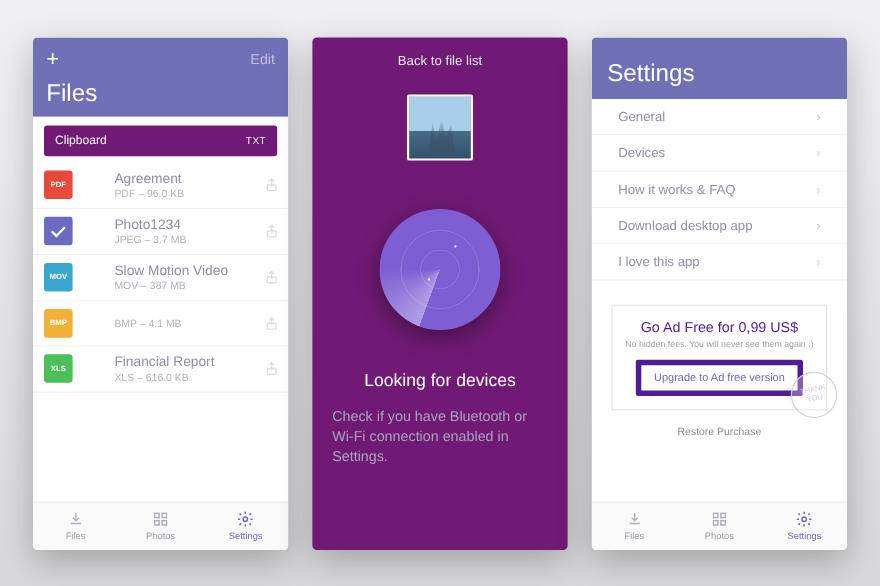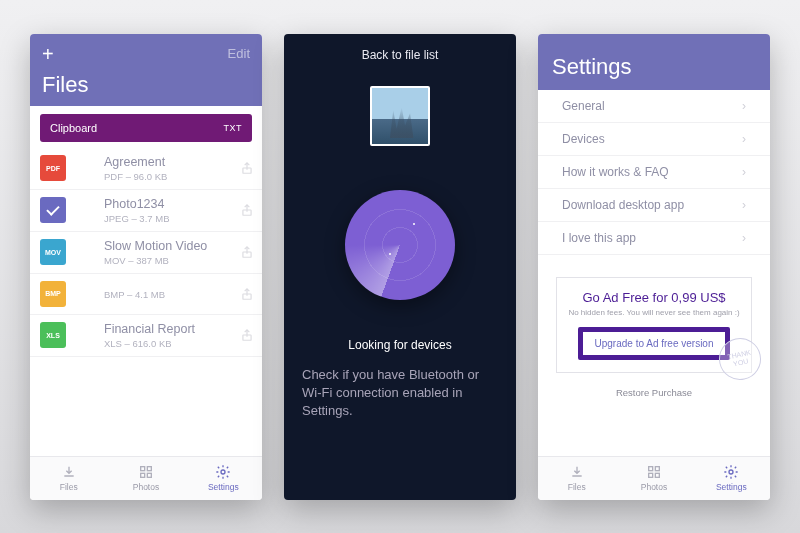--- a/index.html
+++ b/index.html
@@ -40,21 +40,21 @@
   .fmeta { color:#b2b2bf; font-size:9.5px; margin-top:1px; }
   .share { width:14px; height:16px; flex-shrink:0; opacity:0.35; }
   .tabbar {
     height:44px; border-top:1px solid #e8e8ec; display:flex; background:#fafafb;
   }
   .tab { flex:1; display:flex; flex-direction:column; align-items:center; justify-content:center; gap:2px; }
   .tab svg { width:16px; height:16px; }
   .tab-label { font-size:8.5px; color:#9a9aa8; }
   .tab.active .tab-label { color:#6a6ac0; }
   
-  .phone.dark { background:#0f172a; color:#fff; }
+  .phone.dark { background:#701a75; color:#fff; }
   .back { text-align:center; padding:14px 0 10px 0; font-size:12px; color:#e8e8f0; }
   .thumb {
     width:60px; height:60px; margin:14px auto 0 auto; border:2px solid #fff; border-radius:2px;
     background: linear-gradient(to bottom, #a9cfe8 0%, #a9cfe8 55%, #4a6a88 55%, #30506a 100%);
     position:relative; overflow:hidden;
   }
   .thumb::after{
     content:""; position:absolute; left:20%; bottom:10%; width:60%; height:55%;
     background: linear-gradient(to top, rgba(60,80,100,0.9), rgba(60,80,100,0));
     clip-path: polygon(20% 100%, 30% 10%, 40% 70%, 55% 0%, 65% 60%, 80% 20%, 90% 100%);
@@ -68,21 +68,21 @@
       conic-gradient(from 200deg, rgba(255,255,255,0.4), transparent 70deg),
       #7d5fd3;
     position:relative;
     box-shadow: 0 6px 20px rgba(0,0,0,0.4);
   }
   .radar::before, .radar::after{
     content:""; position:absolute; width:2px; height:2px; background:#fff; border-radius:50%;
   }
   .radar::before{ top:30%; left:62%; }
   .radar::after{ top:58%; left:40%; }
-  .looking { text-align:center; font-size:12px; margin-top:38px; color:#fff; font-weight:300; }
+  .looking { text-align:center; font-size:16px; margin-top:38px; color:#fff; font-weight:300; }
   .hint { font-size:13px; color:#a8a4b8; margin-top:14px; padding:0 18px; line-height:1.4; }
   
   .hdr3 {
     background:#7070b7; color:#fff; padding:20px 14px 10px 14px;
   }
   .title3 { font-size:22px; font-weight:300; }
   .slist { }
   .srow {
     display:flex; justify-content:space-between; align-items:center;
     padding:9px 24px; border-bottom:1px solid #f0f0f2; font-size:12px; color:#8f8fa5;

